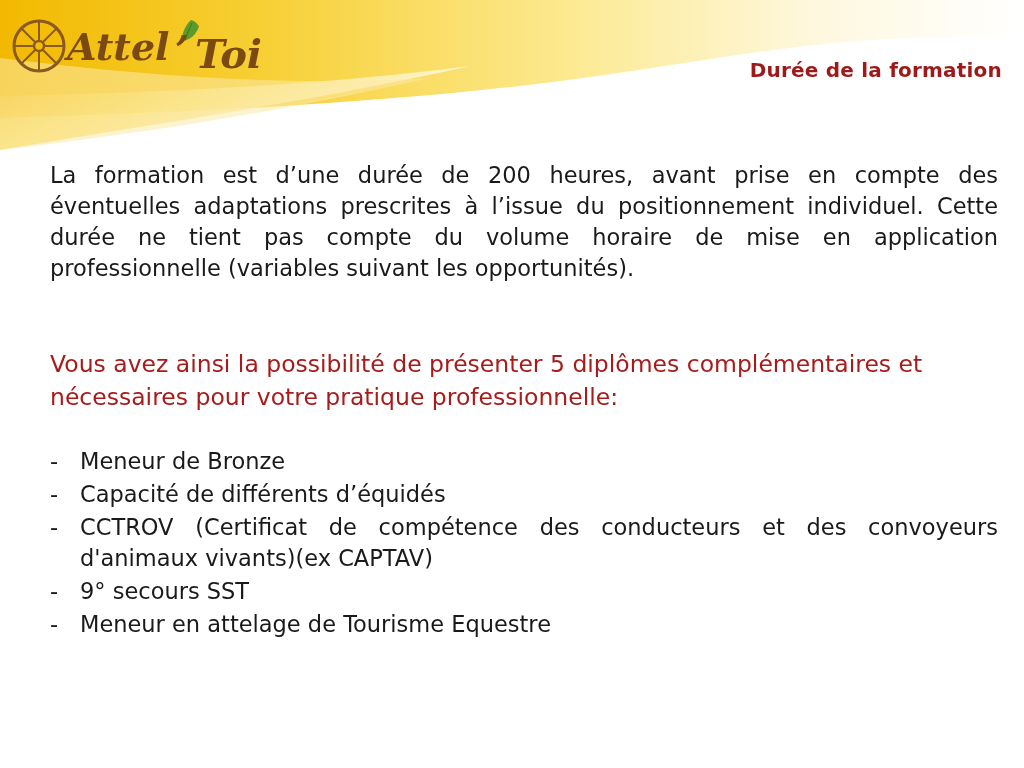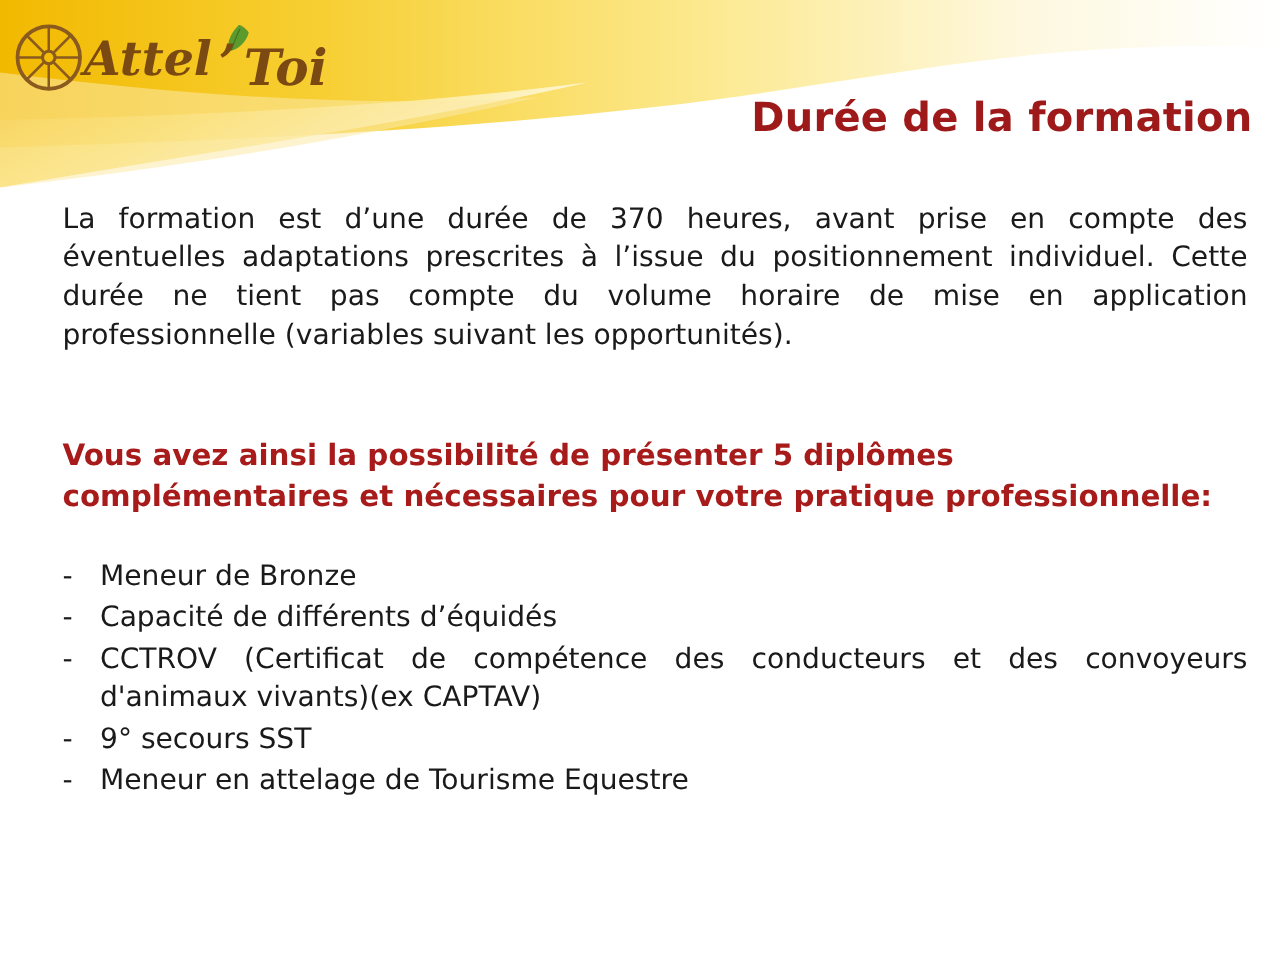--- a/index.html
+++ b/index.html
@@ -33,26 +33,25 @@
     top: 14px;
     left: 9px;
     width: 262px;
     height: 66px;
   }
 
   .slide-title {
     position: absolute;
     top: 58px;
     right: 22px;
-    font-size: 32px;
+    font-size: 20px;
     font-weight: bold;
     color: #9e1a1a;
     letter-spacing: 0.2px;
     white-space: nowrap;
-    margin-top: 17px;
   }
 
   
   .content {
     position: absolute;
     top: 160px;
     left: 50px;
     width: 948px;
   }
 
@@ -65,21 +64,21 @@
     text-justify: inter-word;
   }
 
   .gap-1 { height: 30px; }
   .gap-2 { height: 34px; }
   .gap-3 { height: 32px; }
 
   .highlight {
     margin: 0;
     font-size: 23.5px;
-    font-weight: bold;
+    font-weight: normal;
     line-height: 33px;
     color: #a81b1b;
     text-align: left;
   }
 
   ul.diplomas {
     list-style: none;
     margin: 0;
     padding: 0;
   }
@@ -168,21 +167,21 @@
       <text x="166" y="50" font-family="DejaVu Serif, serif" font-size="40" font-style="italic" font-weight="bold" fill="#7a4a12">’</text>
       <text x="186" y="54" font-family="DejaVu Serif, serif" font-size="40" font-style="italic" font-weight="bold" fill="#7a4a12">Toi</text>
     </svg>
   </div>
 
   <div class="slide-title">Durée de la formation</div>
 </div>
 
 <div class="content">
 
-  <p class="para">La formation est d’une durée de 370 heures, avant prise en compte des éventuelles adaptations prescrites à l’issue du positionnement individuel. Cette durée ne tient pas compte du volume horaire de mise en application professionnelle (variables suivant les opportunités).</p>
+  <p class="para">La formation est d’une durée de 200 heures, avant prise en compte des éventuelles adaptations prescrites à l’issue du positionnement individuel. Cette durée ne tient pas compte du volume horaire de mise en application professionnelle (variables suivant les opportunités).</p>
 
   <div class="gap-1"></div>
 
 
   <div class="gap-2"></div>
 
   <p class="highlight">Vous avez ainsi la possibilité de présenter 5 diplômes complémentaires et nécessaires pour votre pratique professionnelle:</p>
 
   <div class="gap-3"></div>
 

